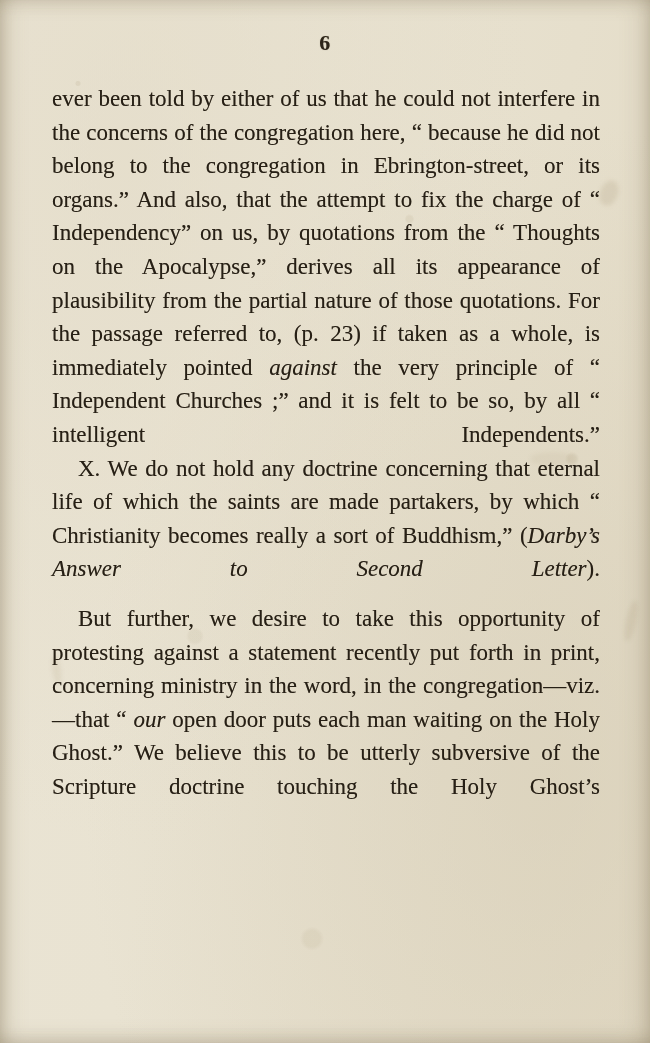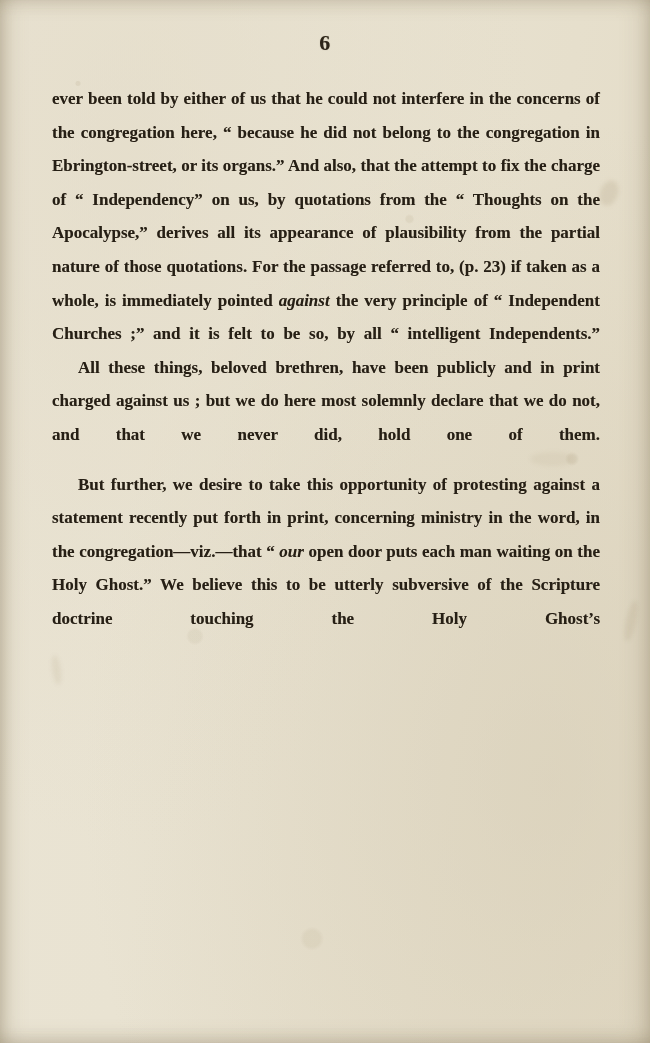--- a/index.html
+++ b/index.html
@@ -71,25 +71,24 @@
     letter-spacing: 0.5px;
     text-shadow: 0 0 1px rgba(60,48,30,0.35);
   }
 
   .text-block {
     position: absolute;
     top: 82px;
     left: 52px;
     width: 548px;
     color: #261f15;
-    font-size: 17px;
+    font-size: 23px;
     line-height: 33.6px;
     text-align: justify;
     text-shadow: 0 0 0.6px rgba(50,40,25,0.45);
-    font-weight: bold;
   }
   .text-block p {
     margin: 0;
     text-indent: 26px;
     text-align: justify;
     text-align-last: justify;
   }
   .text-block p.noindent {
     text-indent: 0;
   }
@@ -113,24 +112,24 @@
   <div class="blot b4"></div>
 
   <div class="folio">6</div>
 
   <div class="text-block">
 
     <p class="noindent">
       <span>ever been told by either of us that he could not interfere in the concerns of the congregation here, “ because he did not belong to the congregation in Ebrington-street, or its organs.”  And also, that the attempt to fix the charge of “ Independency” on us, by quotations from the “ Thoughts on the Apocalypse,” derives all its appearance of plausibility from the partial nature of those quotations. For the passage referred to, (p. 23) if taken as a whole, is immediately pointed </span><i>against</i><span> the very principle of “ Independent Churches ;” and it is felt to be so, by all “ intelligent Independents.”</span>
     </p>
 
+    <p>
+      <span>X. We do not hold any doctrine concerning that eternal life of which the saints are made partakers, by which “ Christianity becomes really a sort of Buddhism,” (</span><i>Darby’s Answer to Second Letter</i><span>).</span>
+    </p>
 
-    <p>
-      <span>All these things, beloved brethren, have been publicly and in print charged against us ; but we do here most solemnly declare that we do not, and that we never did, hold one of them.</span>
-    </p>
 
     <p class="last">
       <span>But further, we desire to take this opportunity of protesting against a statement recently put forth in print, concerning ministry in the word, in the congregation—viz.—that “ </span><i>our</i><span> open door puts each man waiting on the Holy Ghost.” We believe this to be utterly subversive of the Scripture doctrine touching the Holy Ghost’s</span>
     </p>
 
   </div>
 
   <div class="edge-shade"></div>
 </div>
 

